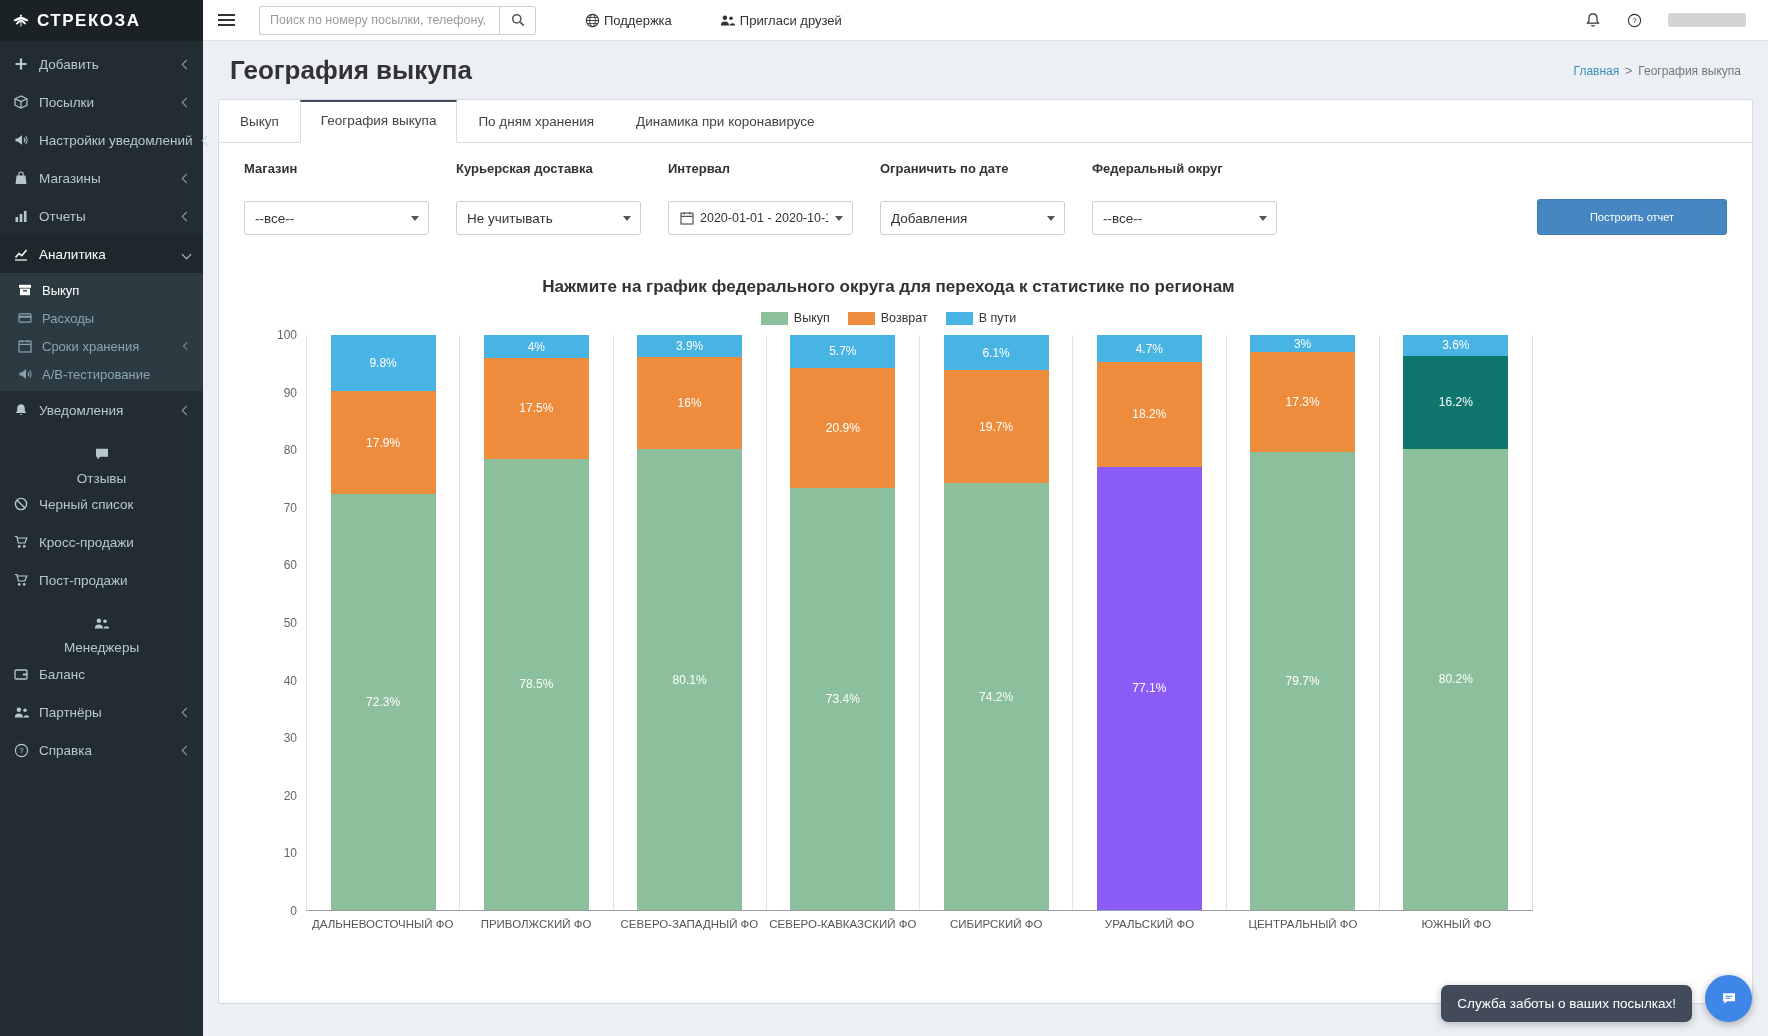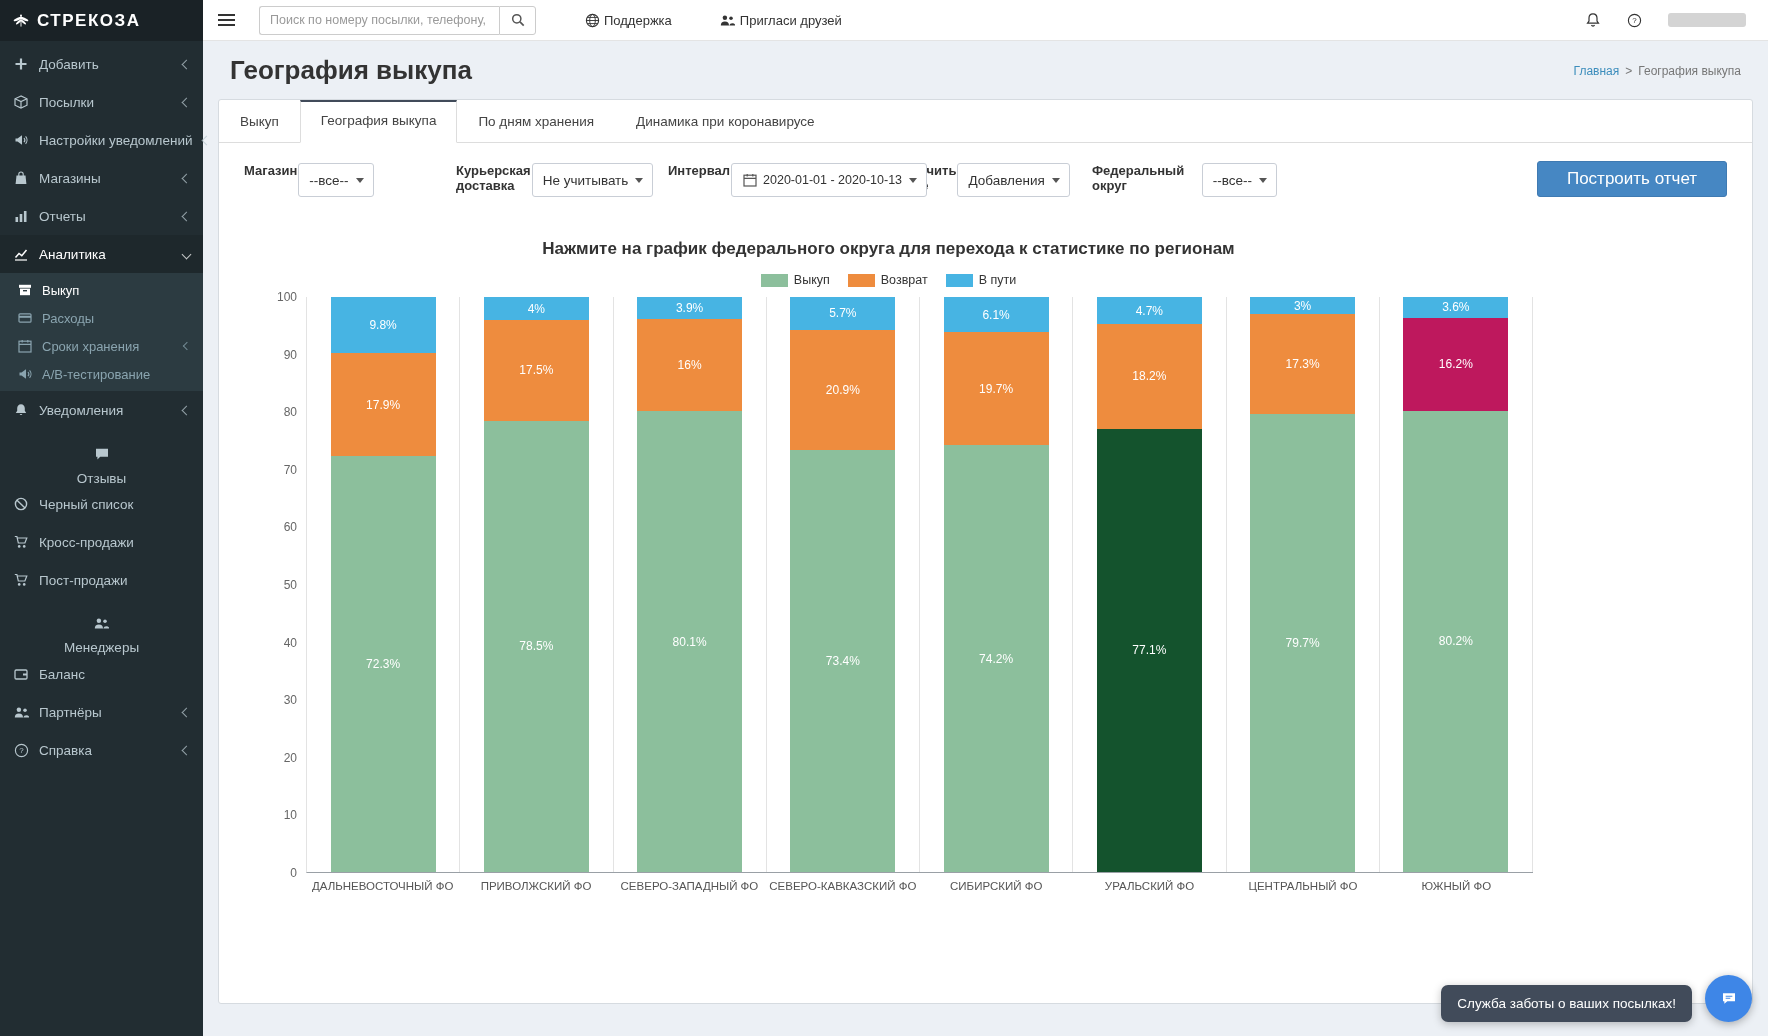--- a/index.html
+++ b/index.html
@@ -51,28 +51,28 @@
   .page-head h1 { margin:0; font-size:26px; font-weight:600; color:#333; }
   .breadcrumb { font-size:12px; color:#777; display:flex; align-items:center; gap:6px; }
   .breadcrumb a { color:#3c8dbc; text-decoration:none; cursor:pointer; }
 
   .panel { background:#fff; border:1px solid #d6dbe0; border-radius:3px; height:905px; }
   .tabs { display:flex; border-bottom:1px solid #ddd; }
   .tab { padding:13px 20px; font-size:13.5px; color:#444; cursor:pointer; border:1px solid transparent; margin-bottom:-1px; }
   .tab.active { background:#fff; border-color:#ddd; border-bottom-color:#fff; border-top:2px solid #414b5a; padding-top:11px; }
 
   .filters { display:flex; align-items:flex-end; padding:18px 25px 22px; gap:27px; }
-  .f-col { width:185px; display:flex; flex-direction:row; gap:1px; flex-shrink:0; }
+  .f-col { width:185px; display:flex; flex-direction:column; gap:25px; flex-shrink:0; }
   .f-label { font-size:13px; font-weight:bold; color:#333; }
   .select { height:34px; border:1px solid #c9ced6; border-radius:3px; background:#fff; display:flex; align-items:center; gap:6px; padding:0 24px 0 10px; font-size:13.5px; color:#333; position:relative; cursor:pointer; }
   .select .sel-val { white-space:nowrap; overflow:hidden; }
   .select.interval .sel-val { font-size:12.5px; }
   .select .icn { color:#555; width:15px; }
   .caret { position:absolute; right:9px; top:50%; margin-top:-2px; width:0; height:0; border-left:4px solid transparent; border-right:4px solid transparent; border-top:5px solid #555; }
-  .build-btn { margin-left:auto; width:190px; height:36px; background:#4687c3; border:1px solid #3f7ab2; color:#fff; font-size:17px; border-radius:3px; cursor:pointer; font-family:inherit; }
+  .build-btn { margin-left:auto; width:190px; height:36px; background:#4687c3; border:1px solid #3f7ab2; color:#fff; font-size:11px; border-radius:3px; cursor:pointer; font-family:inherit; }
 
   
   .chart-area { padding:14px 0 0 25px; }
   .chart-wrap { width:1289px; }
   .chart-title { text-align:center; font-size:17px; font-weight:bold; color:#333; margin:6px 0 14px; }
   .legend { display:flex; justify-content:center; align-items:center; gap:18px; margin-bottom:10px; font-size:12.5px; color:#333; }
   .legend-item { display:inline-flex; align-items:center; gap:6px; cursor:pointer; }
   .sw { width:27px; height:13px; display:inline-block; }
   .chart { display:flex; height:576px; }
   .y-axis { width:62px; position:relative; flex-shrink:0; }
@@ -520,21 +520,21 @@
                       <div class="seg" style="height: 19.7%; background: rgb(238, 140, 62);">
                         <span class="seg-label">19.7%</span>
                       </div>
                       <div class="seg" style="height: 6.1%; background: rgb(71, 180, 227);">
                         <span class="seg-label">6.1%</span>
                       </div>
                     </div>
                   </div>
                   <div class="slot">
                     <div class="bar">
-                      <div class="seg" style="height: 77.1%; background: #14532d;">
+                      <div class="seg" style="height: 77.1%; background: #8b5cf6;">
                         <span class="seg-label">77.1%</span>
                       </div>
                       <div class="seg" style="height: 18.2%; background: rgb(238, 140, 62);">
                         <span class="seg-label">18.2%</span>
                       </div>
                       <div class="seg" style="height: 4.7%; background: rgb(71, 180, 227);">
                         <span class="seg-label">4.7%</span>
                       </div>
                     </div>
                   </div>
@@ -549,21 +549,21 @@
                       <div class="seg" style="height: 3%; background: rgb(71, 180, 227);">
                         <span class="seg-label">3%</span>
                       </div>
                     </div>
                   </div>
                   <div class="slot">
                     <div class="bar">
                       <div class="seg" style="height: 80.2%; background: rgb(140, 191, 156);">
                         <span class="seg-label">80.2%</span>
                       </div>
-                      <div class="seg" style="height: 16.2%; background: #be185d;">
+                      <div class="seg" style="height: 16.2%; background: #0f766e;">
                         <span class="seg-label">16.2%</span>
                       </div>
                       <div class="seg" style="height: 3.6%; background: rgb(71, 180, 227);">
                         <span class="seg-label">3.6%</span>
                       </div>
                     </div>
                   </div>
                 </div>
             </div>
             <div class="x-labels">

